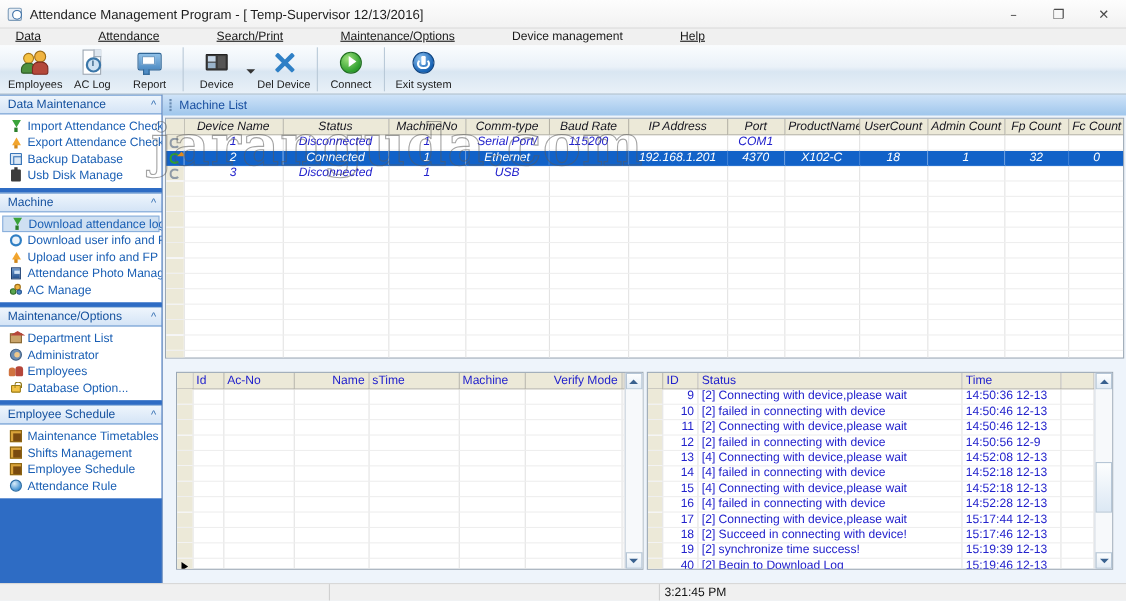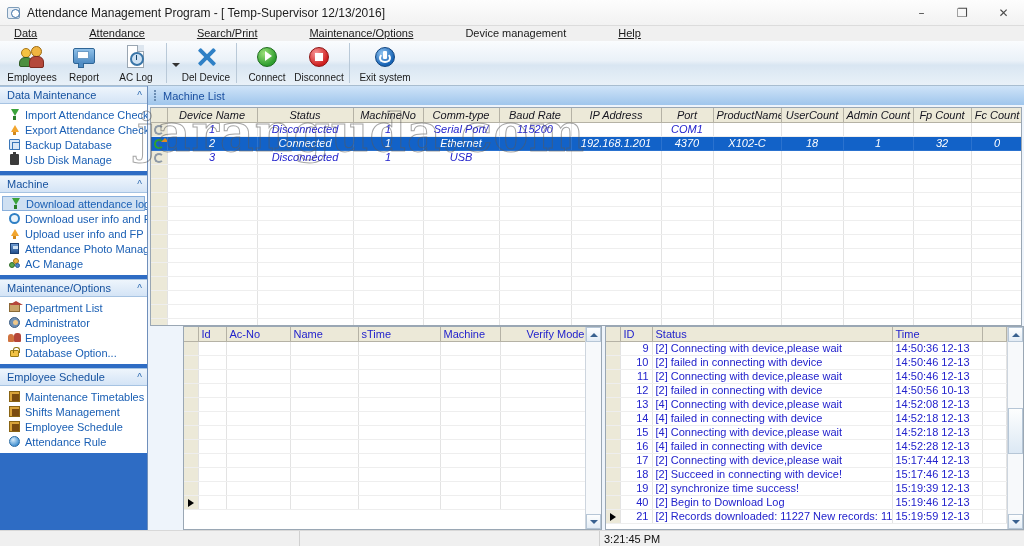--- a/index.html
+++ b/index.html
@@ -186,21 +186,21 @@
     white-space:nowrap; overflow:hidden;
   }
   table.grid tr.sel td { background:#1262c8; color:#fff; border-right-color:#2a72cf; border-bottom-color:#2a72cf;}
   .rowmark { width:16px; background:#ece9d8; border-right:1px solid #b5b2a5; position:relative; }
   td.rowmark { border-bottom:1px solid #d8d5c6; }
   .refresh-ic{position:absolute;left:3px;top:2px;width:10px;height:10px;border:2px solid #8f9aa6;border-radius:50%;border-right-color:transparent;}
   .refresh-ic.on{border-color:#2fa02f;border-right-color:transparent;}
   .refresh-ic.on:after{content:"";position:absolute;left:5px;top:-3px;border-left:4px solid transparent;border-right:4px solid transparent;border-bottom:4px solid #e08a1e;}
 
   
-  .bottomrow { flex:0 0 204px; display:flex; padding:0; gap:3px; min-height:0;margin-left:35px; }
+  .bottomrow { flex:0 0 204px; display:flex; padding:12px; gap:3px; min-height:0; }
   .bpanel { flex:1 1 0; background:#fff; border:1px solid #9aa7b4; display:flex; min-width:0; position:relative;}
   .bpanel .inner { flex:1 1 auto; overflow:hidden; min-width:0;}
   .bpanel table.grid td { text-align:left; }
   .bpanel table.grid td.num { text-align:right; }
   .arrowmark{position:absolute;left:4px;top:3px;border-left:6px solid #000;border-top:4px solid transparent;border-bottom:4px solid transparent;}
 
   
   .vsb { width:16px; flex:0 0 16px; background:#f4f6f9; border-left:1px solid #cdd5de; display:flex; flex-direction:column; }
   .vsb .btn { height:15px; background:linear-gradient(#fdfefe,#e3ecf5); border:1px solid #b6c6d6; display:flex;align-items:center;justify-content:center;}
   .vsb .btn span{border-left:4px solid transparent;border-right:4px solid transparent;}
@@ -255,62 +255,64 @@
     <div class="tbtn">
       <div class="ico ic-people">
           <div class="p1"></div>
           <div class="p1b"></div>
           <div class="p2"></div>
           <div class="p2b"></div>
         </div>
       <div class="lbl">Employees</div>
     </div>
     <div class="tbtn">
-      <div class="ico ic-report">
-          <div class="box"></div>
-          <div class="inner"></div>
-          <div class="tail"></div>
-        </div>
-      <div class="lbl">Report</div>
-    </div>
-    <div class="tbtn">
       <div class="ico ic-doc">
           <div class="page"></div>
           <div class="fold"></div>
           <div class="dial"></div>
           <div class="hand"></div>
         </div>
       <div class="lbl">AC Log</div>
     </div>
+    <div class="tbtn">
+      <div class="ico ic-report">
+          <div class="box"></div>
+          <div class="inner"></div>
+          <div class="tail"></div>
+        </div>
+      <div class="lbl">Report</div>
+    </div>
 
     <div class="tbsep"></div>
 
+    <div class="tbtn">
+      <div class="ico ic-device">
+          <div class="scr"></div>
+          <div class="lft"></div>
+          <div class="lft2"></div>
+          <div class="rgt"></div>
+        </div>
+      <div class="lbl">Device</div>
+    </div>
     <div class="tb-arrow"></div>
     <div class="tbtn">
       <div class="ico">
           <div class="ic-x"></div>
         </div>
       <div class="lbl">Del Device</div>
     </div>
 
     <div class="tbsep"></div>
 
     <div class="tbtn">
       <div class="ico">
           <div class="ic-circle ic-green"></div>
           <div class="ic-play"></div>
         </div>
       <div class="lbl">Connect</div>
-    </div>
-    <div class="tbtn">
-      <div class="ico">
-          <div class="ic-circle ic-red"></div>
-          <div class="ic-stop"></div>
-        </div>
-      <div class="lbl">Disconnect</div>
     </div>
 
     <div class="tbsep"></div>
 
     <div class="tbtn" style="width:62px">
       <div class="ico">
           <div class="ic-circle ic-blue"></div>
           <div class="ic-pwrc"></div>
           <div class="ic-pwr"></div>
         </div>
@@ -742,21 +744,21 @@
                   <col style="width:68px">
                   <col style="width:82px">
                   <col style="width:60px">
                   <col style="width:88px">
                 </colgroup>
                 <thead>
                   <tr>
                     <th class="rowmark" style="width:14px"></th>
                     <th style="text-align:left;color:#2222cc">Id</th>
                     <th style="text-align:left;color:#2222cc">Ac-No</th>
-                    <th style="text-align:left;color:#2222cc">Name</th>
+                    <th style="text-align:right;color:#2222cc">Name</th>
                     <th style="text-align:left;color:#2222cc">sTime</th>
                     <th style="text-align:left;color:#2222cc">Machine</th>
                     <th style="text-align:right;color:#2222cc">Verify Mode</th>
                     <th></th>
                   </tr>
                 </thead>
                 <tbody>
                   <tr>
                     <td class="rowmark"></td>
                     <td></td>
@@ -931,21 +933,21 @@
                     <td class="rowmark"></td>
                     <td class="num">11</td>
                     <td>[2] Connecting with device,please wait</td>
                     <td>14:50:46 12-13</td>
                     <td></td>
                   </tr>
                   <tr>
                     <td class="rowmark"></td>
                     <td class="num">12</td>
                     <td>[2] failed in connecting with device</td>
-                    <td>14:50:56 10-13</td>
+                    <td>14:50:56 12-9</td>
                     <td></td>
                   </tr>
                   <tr>
                     <td class="rowmark"></td>
                     <td class="num">13</td>
                     <td>[4] Connecting with device,please wait</td>
                     <td>14:52:08 12-13</td>
                     <td></td>
                   </tr>
                   <tr>

